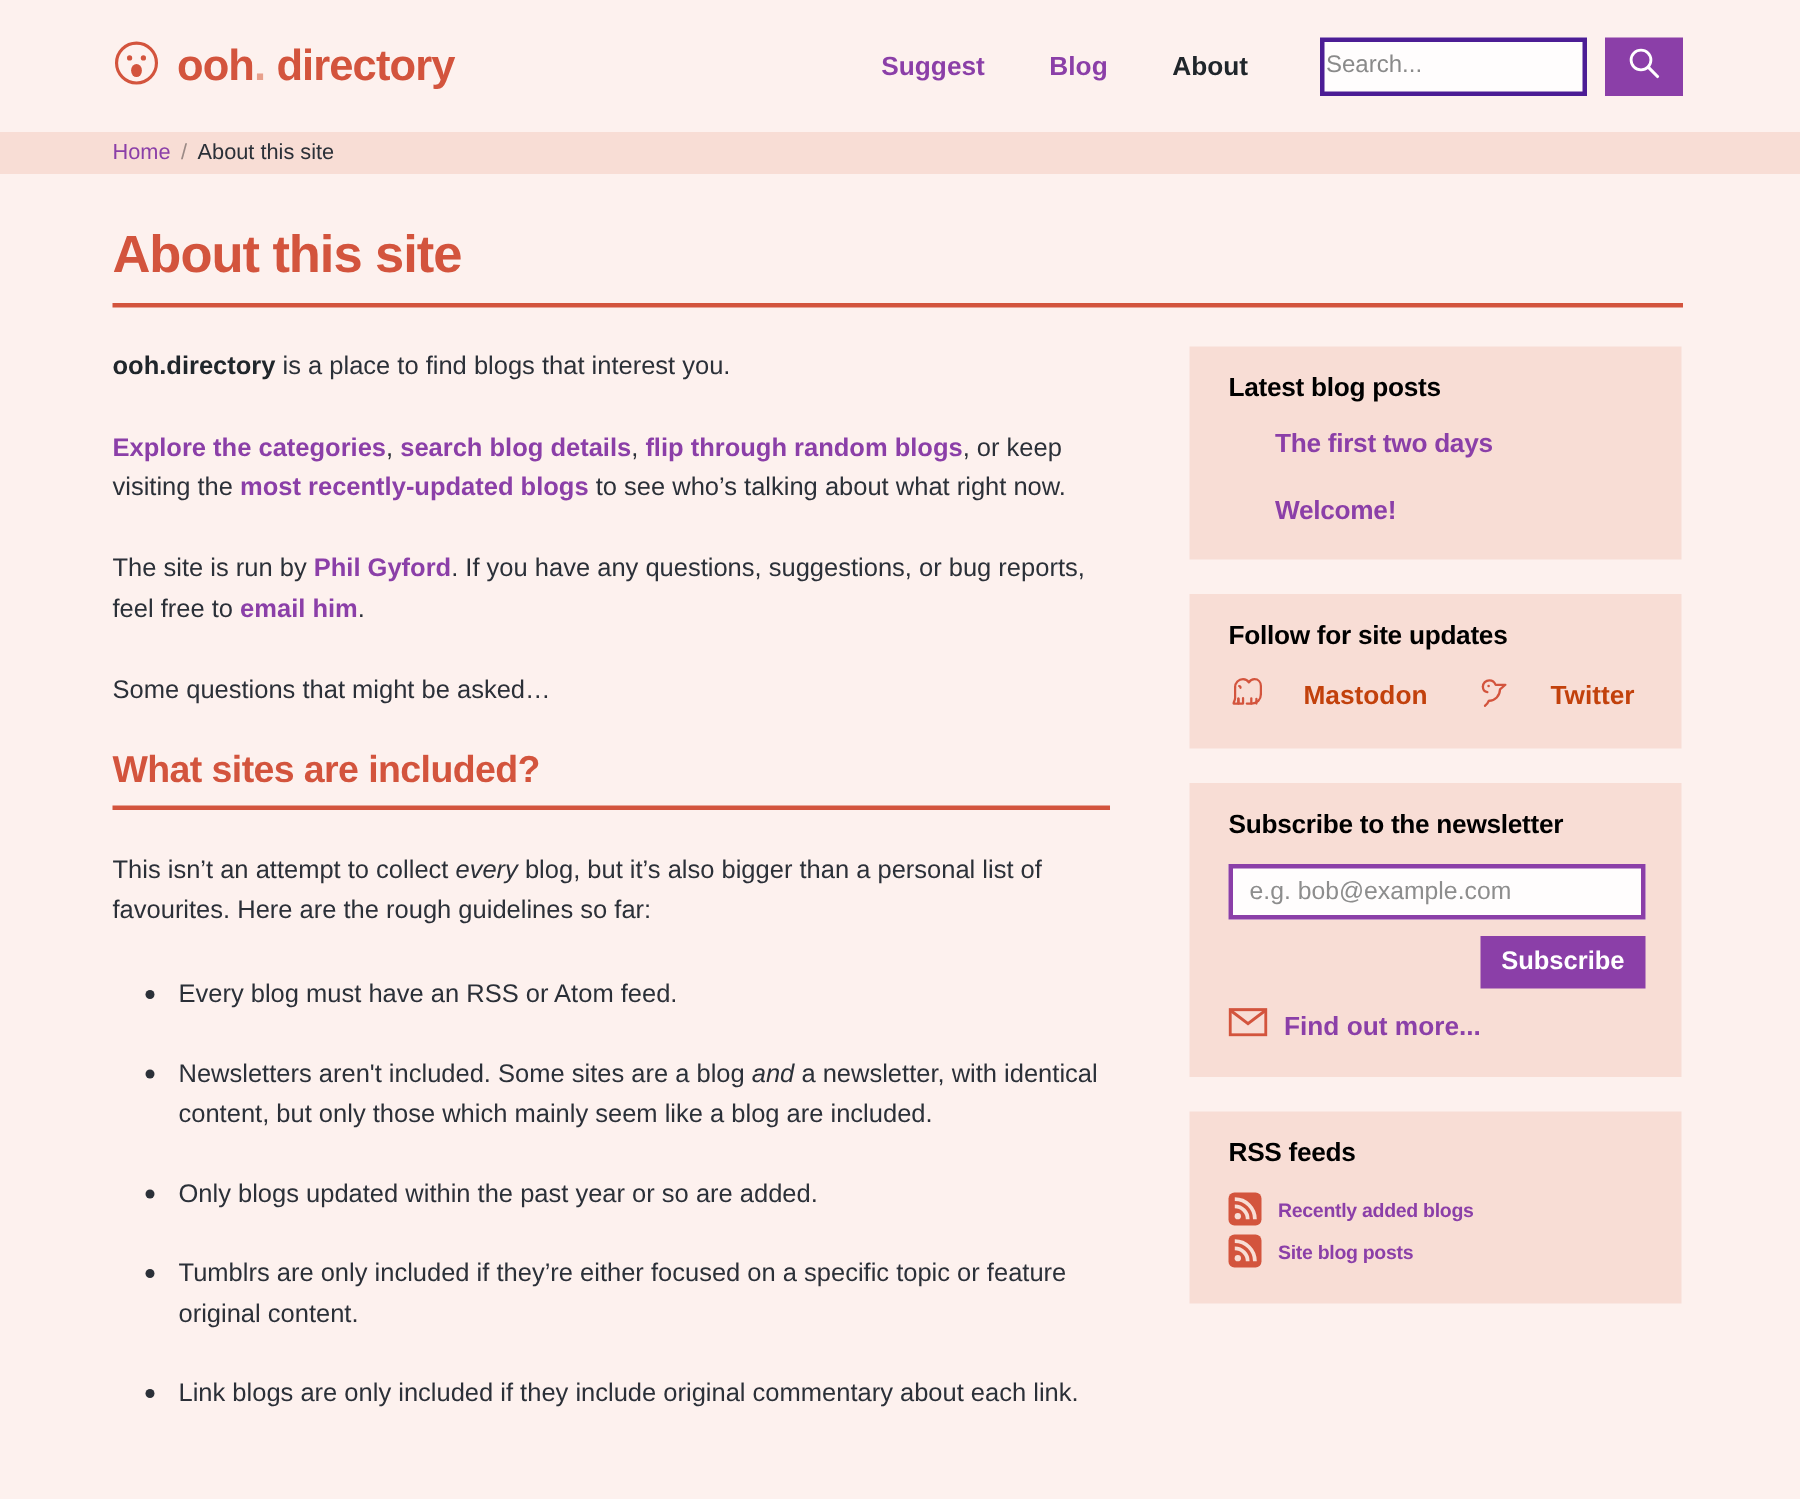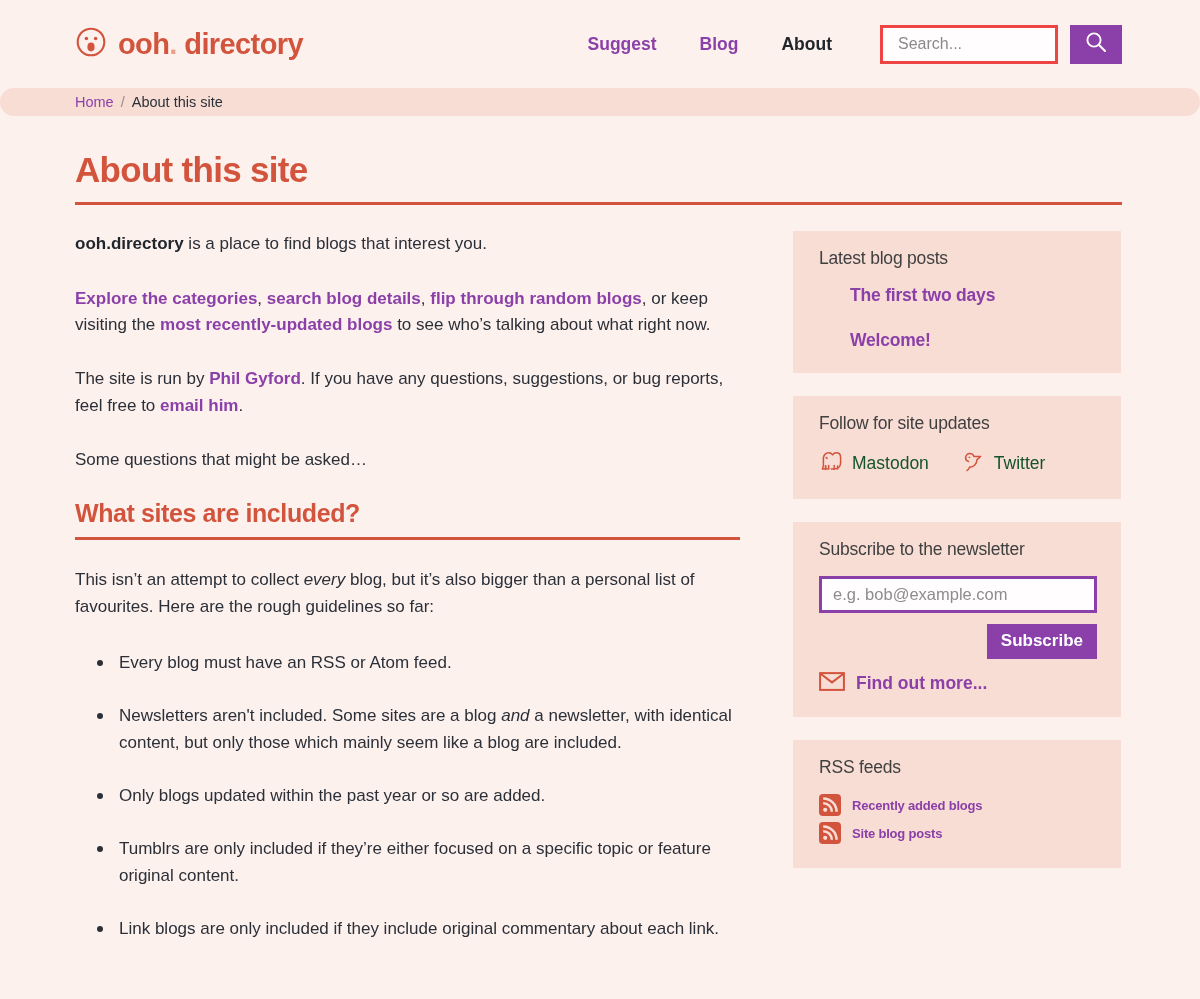--- a/index.html
+++ b/index.html
@@ -56,26 +56,26 @@
     color: #8b3fa8;
     text-decoration: none;
     white-space: nowrap;
   }
   .nav a.current { color: #20262b; }
 
   .search-form { display: flex; align-items: stretch; }
   .search-input {
     width: 178px;
     height: 39px;
-    border: 3px solid #ef4444;
+    border: 3px solid #4c1d95;
     background: #fffdfd;
     font-family: "Liberation Sans", sans-serif;
     font-size: 16px;
     color: #444;
-    padding: 0 15px;
+    padding: 0 1px;
     outline: none;
   }
   .search-input::placeholder { color: #8a8a8a; }
   .search-btn {
     width: 52px;
     height: 39px;
     margin-left: 12px;
     background: #8b3fa8;
     border: none;
     cursor: pointer;
@@ -87,21 +87,20 @@
 
   
   .breadcrumb-bar {
     width: 1200px;
     height: 28px;
     background: #f8ddd5;
     display: flex;
     align-items: center;
     padding: 0 75px;
     font-size: 14.5px;
-    border-radius: 14px;
   }
   .breadcrumb-bar a { color: #8b3fa8; text-decoration: none; }
   .breadcrumb-sep { color: #9b8a86; margin: 0 7px; }
   .breadcrumb-current { color: #2b3038; }
 
   
   .page {
     width: 1200px;
     padding: 0 78px 0 75px;
   }
@@ -177,46 +176,46 @@
   }
 
   
   .box {
     background: #f8ddd5;
     padding: 17px 24px 22px 26px;
     margin-bottom: 23px;
   }
   .box-title {
     font-size: 17.5px;
-    font-weight: normal;
-    color: #404040;
+    font-weight: bold;
+    color: #000000;
     margin: 0 0 16px 0;
     letter-spacing: -0.2px;
   }
   .box-link {
     display: block;
     font-size: 17.5px;
     font-weight: bold;
     color: #8b3fa8;
     text-decoration: none;
     margin-bottom: 24px;
     letter-spacing: -0.2px;
     margin-left: 31px;
   }
   .box-link:last-child { margin-bottom: 0; }
 
   .social-row { display: flex; align-items: center; gap: 32px; }
   .social-item {
     display: flex;
     align-items: center;
-    gap: 9px;
-    text-decoration: none;
-    color: #14532d;
+    gap: 26px;
+    text-decoration: none;
+    color: #c2410c;
     font-size: 17.5px;
-    font-weight: normal;
+    font-weight: bold;
   }
 
   .email-input {
     width: 100%;
     height: 37px;
     border: 3px solid #8b3fa8;
     background: #fffdfd;
     font-family: "Liberation Sans", sans-serif;
     font-size: 16.5px;
     color: #14532d;

